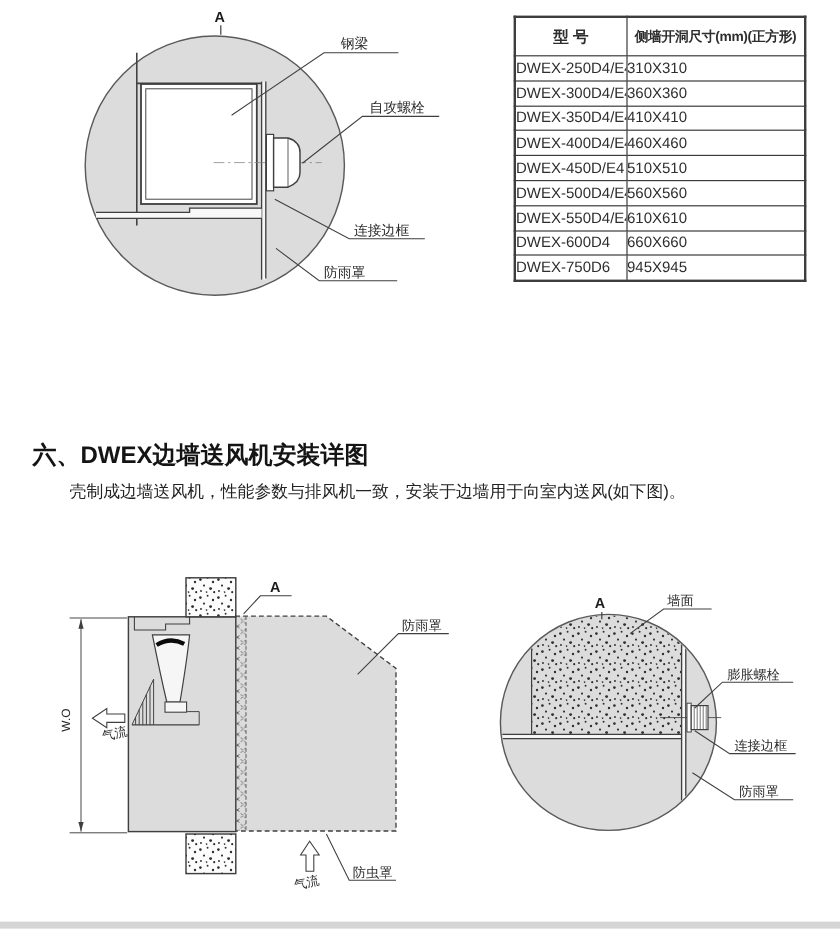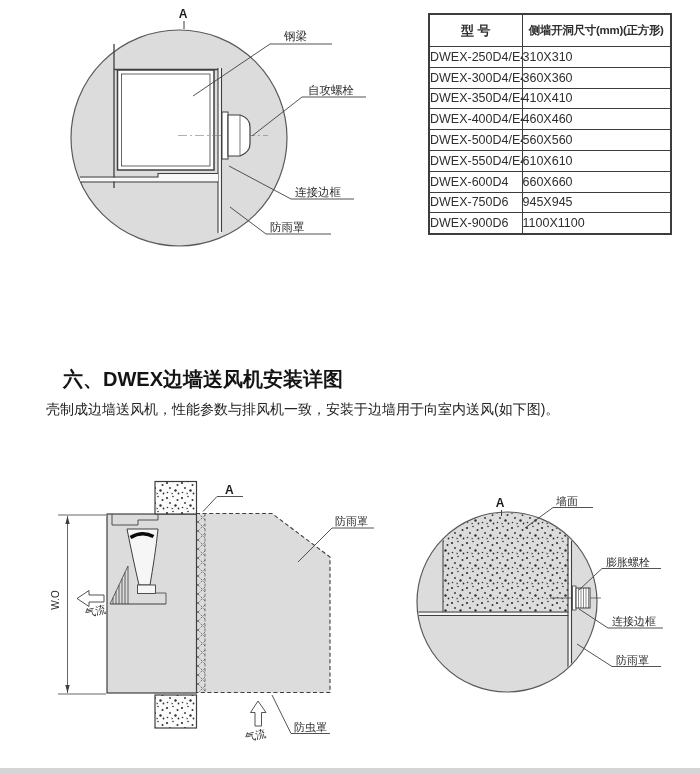--- a/index.html
+++ b/index.html
@@ -25,24 +25,24 @@
     border:1px solid #3d3d3d;vertical-align:middle;
     color:#2e2e2e;padding:0;overflow:hidden;white-space:nowrap;
   }
   #spec-table th{height:31px;font-size:13px;font-weight:600;}
   #spec-table th:nth-child(2){font-size:11.5px;letter-spacing:-0.3px;}
   #spec-table col.c1{width:93px;}
   #spec-table col.c2{width:149px;}
   #spec-table td{height:19.8px;font-size:12.5px;}
 
   #section-heading{
-    position:absolute;left:27px;top:366px;font-size:20px;font-weight:bold;color:#141414;margin-left:36px;
+    position:absolute;left:27px;top:366px;font-size:20px;font-weight:bold;color:#141414;
   }
   #section-body{
-    position:absolute;left:46px;top:401px;font-size:14px;color:#232323;
+    position:absolute;left:58px;top:401px;font-size:14px;color:#232323;
   }
   #page-bottom-strip{
     position:absolute;left:0;bottom:0;width:700px;height:6px;background:#d5d5d5;
   }
 </style>
 </head>
 <body>
 
 <svg id="fig-top" class="fig" width="400" height="310" viewBox="0 0 400 310">
   <g>
@@ -110,38 +110,38 @@
       </tr>
     <tr>
         <td>DWEX-350D4/E4</td>
         <td>410X410</td>
       </tr>
     <tr>
         <td>DWEX-400D4/E4</td>
         <td>460X460</td>
       </tr>
     <tr>
+        <td>DWEX-450D/E4</td>
+        <td>510X510</td>
+      </tr>
+    <tr>
         <td>DWEX-500D4/E4</td>
         <td>560X560</td>
       </tr>
     <tr>
         <td>DWEX-550D4/E4</td>
         <td>610X610</td>
       </tr>
     <tr>
         <td>DWEX-600D4</td>
         <td>660X660</td>
       </tr>
     <tr>
         <td>DWEX-750D6</td>
         <td>945X945</td>
-      </tr>
-    <tr>
-        <td>DWEX-900D6</td>
-        <td>1100X1100</td>
       </tr>
   </tbody>
 </table>
 
 <div id="section-heading">六、DWEX边墙送风机安装详图</div>
 <div id="section-body">壳制成边墙送风机，性能参数与排风机一致，安装于边墙用于向室内送风(如下图)。</div>
 
 <svg id="fig-bottom" class="fig" width="700" height="330" viewBox="0 440 700 330">
   <defs>
     <pattern id="stip" width="15" height="15" patternUnits="userSpaceOnUse">

